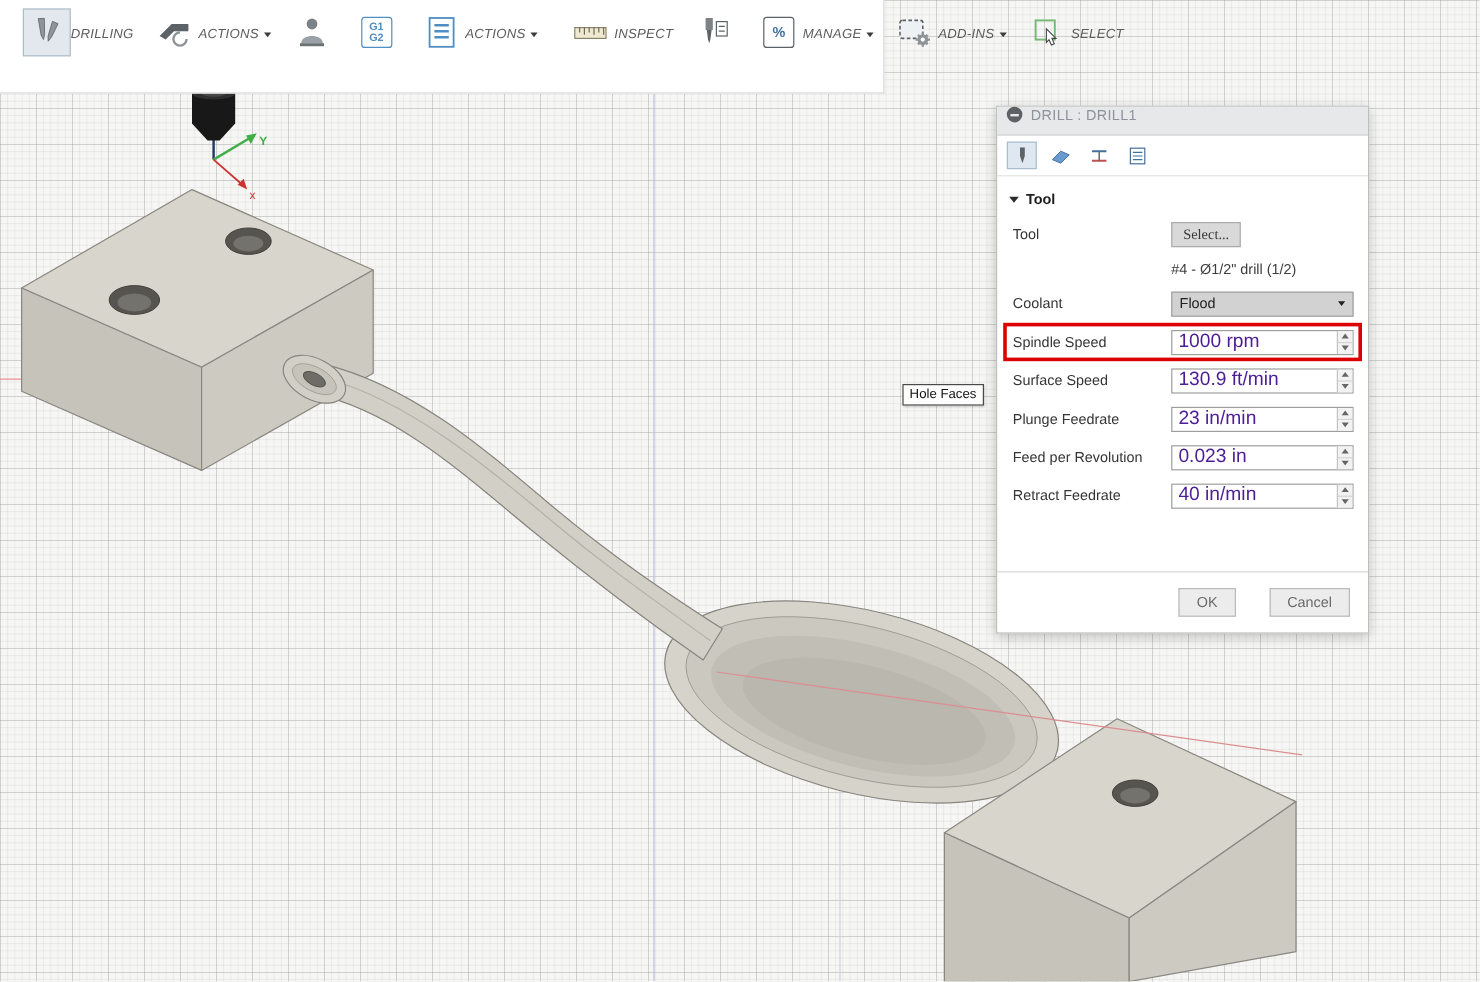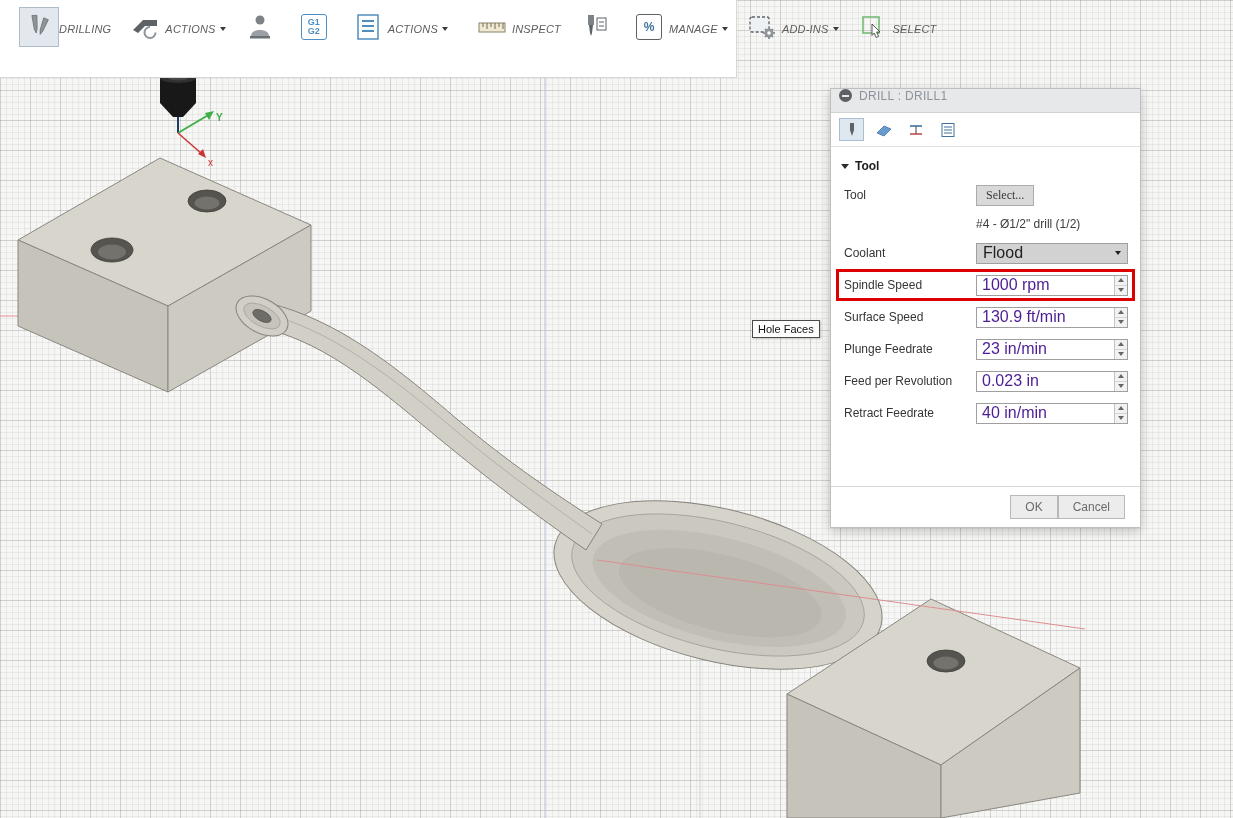--- a/index.html
+++ b/index.html
@@ -65,38 +65,38 @@
     font-size:12px; font-weight:bold; color:#1d1d1d; }
   .sec-tri { width:0; height:0; border-left:4px solid transparent; border-right:4px solid transparent;
     border-top:5px solid #2b2b2b; }
   .dlg-row { display:flex; align-items:center; height:32px; padding-left:13px; }
   .dlg-row.note { height:26px; padding-left:145px; }
   .dlg-label { width:132px; flex:none; font-size:12px; color:#353535; }
   .dlg-note { font-size:12px; color:#3d3d3d; }
   .select-btn { height:21px; padding:0 9px; background:#d9d9d9; border:1px solid #ababab;
     font-size:12px; color:#3a3a3a; font-family:Liberation Serif, serif; }
   .dropdown { width:152px; height:21px; background:#d2d2d2; border:1px solid #a0a0a0;
-    display:flex; align-items:center; justify-content:space-between; padding:0 6px; font-size:16px; color:#222; }
+    display:flex; align-items:center; justify-content:space-between; padding:0 6px; font-size:12px; color:#222; }
   .dropdown .dd-tri { border-top-color:#222; }
   .feed-rows { position:relative; }
   .red-box { position:absolute; left:5px; right:5px; top:0; height:32px;
     border:3px solid #dd0000; z-index:5; pointer-events:none; }
   .spin-input { position:relative; width:152px; height:21px; }
   .spin-input input { width:100%; height:100%; border:1px solid #9f9f9f; background:#fff;
     font-size:16px; color:#4c1d95; padding:0 16px 0 5px; font-family:inherit; }
   .spinner { position:absolute; right:1px; top:1px; bottom:1px; width:13px;
     border-left:1px solid #c4c4c4; display:flex; flex-direction:column; background:#f2f2f2; }
   .spinner > div { flex:1; display:flex; align-items:center; justify-content:center; }
   .spinner .up { border-bottom:1px solid #d4d4d4; }
   .spinner .up::after { content:""; border-left:3px solid transparent; border-right:3px solid transparent;
     border-bottom:4px solid #666; }
   .spinner .down::after { content:""; border-left:3px solid transparent; border-right:3px solid transparent;
     border-top:4px solid #666; }
-  .dlg-footer { border-top:1px solid #d8d8d8; height:41px; display:flex; align-items:center;
-    justify-content:flex-end; gap:0; padding:16px 15px; }
+  .dlg-footer { border-top:1px solid #d8d8d8; height:51px; display:flex; align-items:center;
+    justify-content:flex-end; gap:28px; padding:16px 15px; }
   .dlg-footer button { height:24px; background:#ececec; border:1px solid #b9b9b9;
     font-size:12px; color:#6b6b6b; font-family:inherit; padding:0 14px; }
 
   
   .hf-tooltip { position:absolute; left:752px; top:320px; z-index:30;
     background:#fdfdfd; border:1px solid #4a4a4a; padding:2px 5px;
     font-size:11px; color:#111; box-shadow:1px 1px 2px rgba(0,0,0,.2); white-space:nowrap; }
 </style>
 </head>
 <body>

